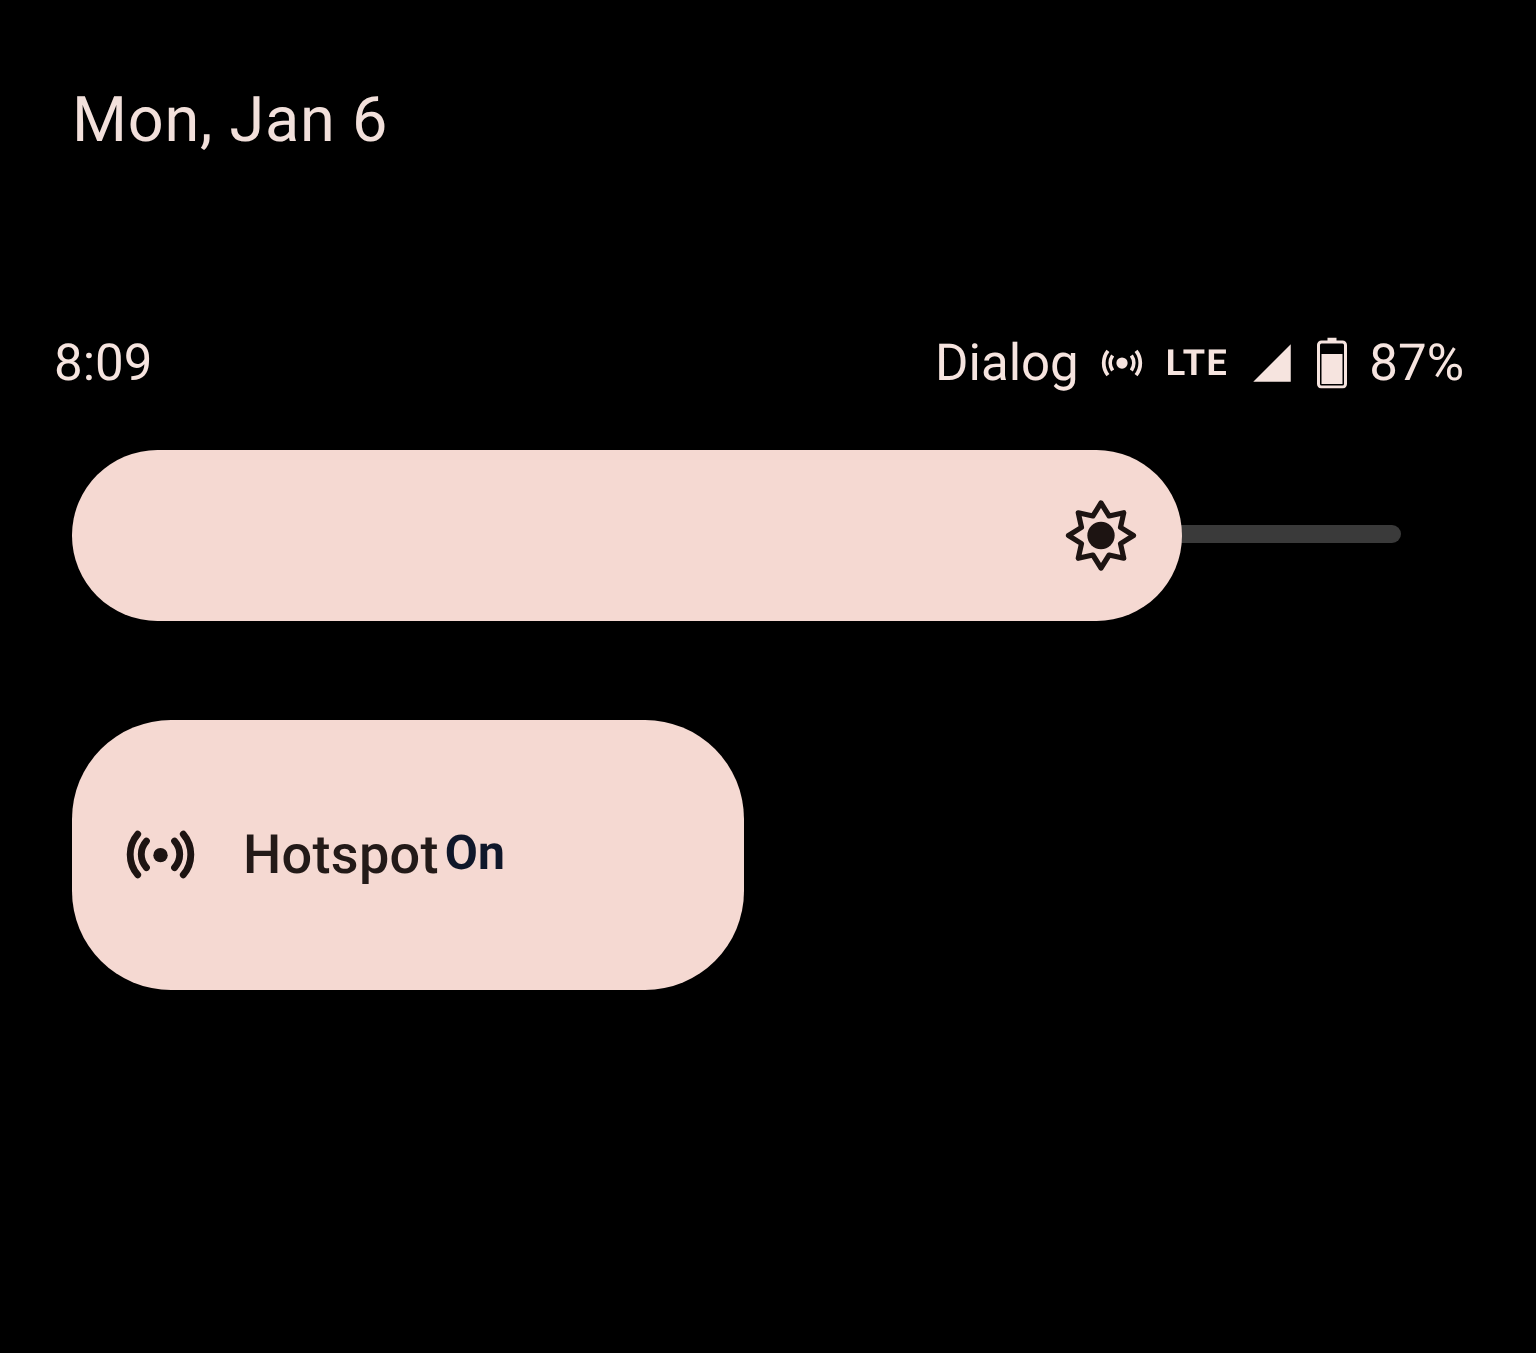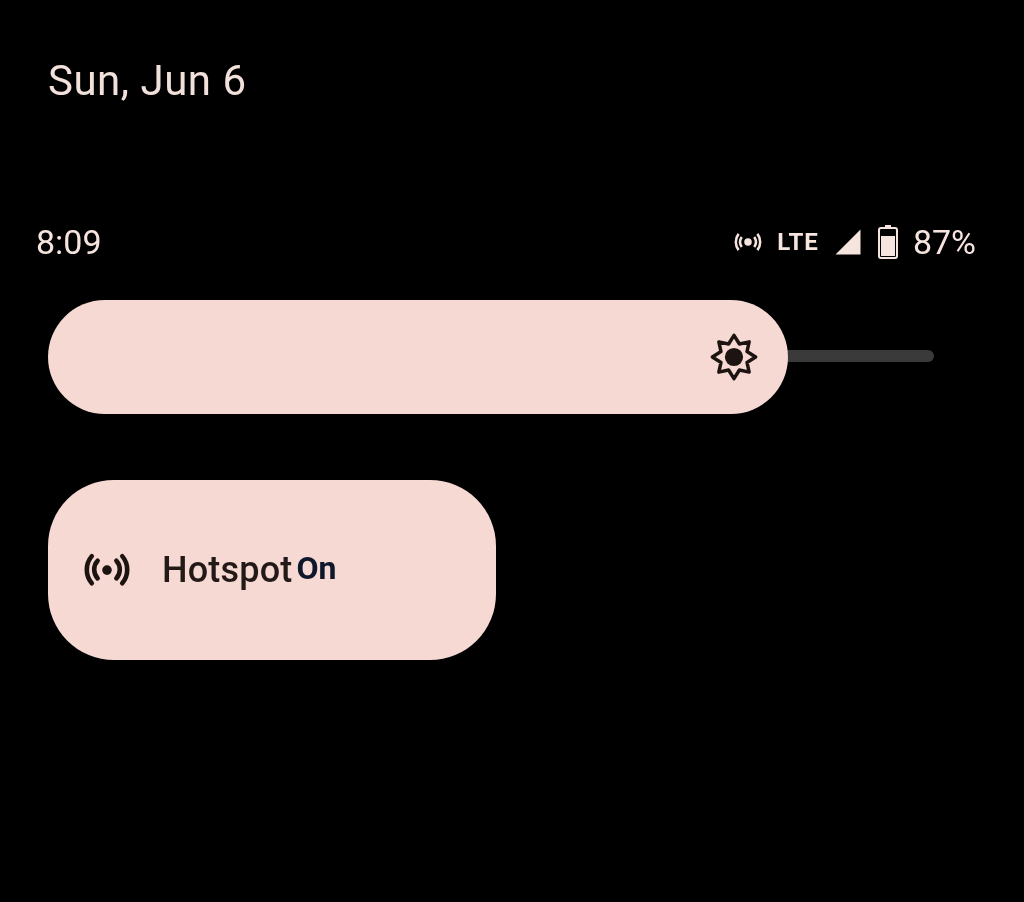--- a/index.html
+++ b/index.html
@@ -86,26 +86,27 @@
     color: #231a18;
   }
   .tile .icon { flex: 0 0 auto; }
   .tile .labels { display: flex; flex-direction: row; gap: 4px; }
   .tile .title { font-size: 36px; font-weight: 500; letter-spacing: 0.2px; }
   .tile .subtitle { font-size: 32px; font-weight: 700; color: #0f172a; }
 </style>
 </head>
 <body>
 
-<div class="date">Sun, Jun 6</div>
+<div class="date">Mon, Jan 6</div>
 
 <div class="statusbar">
   <span class="clock">8:09</span>
   <span class="spacer"></span>
   <span class="right">
+    <span class="carrier">Dialog</span>
 
     <span>
       <svg width="30" height="30" viewBox="0 0 24 24" fill="none" stroke="#f6e4df" stroke-width="2">
         <circle cx="12" cy="12" r="3" fill="#f6e4df" stroke="none"></circle>
         <path d="M7 16a7 7 0 0 1 0-8"></path>
         <path d="M17 8a7 7 0 0 1 0 8"></path>
         <path d="M4.5 18.5a10.5 10.5 0 0 1 0-13"></path>
         <path d="M19.5 5.5a10.5 10.5 0 0 1 0 13"></path>
       </svg>
     </span>

